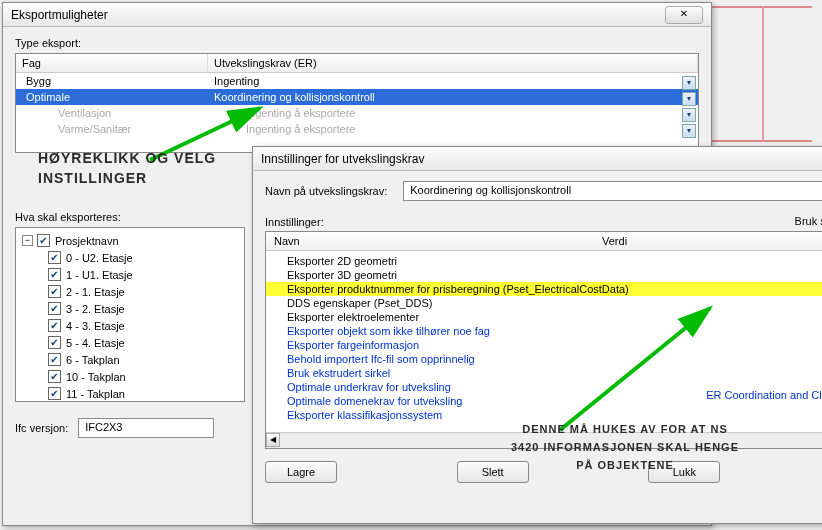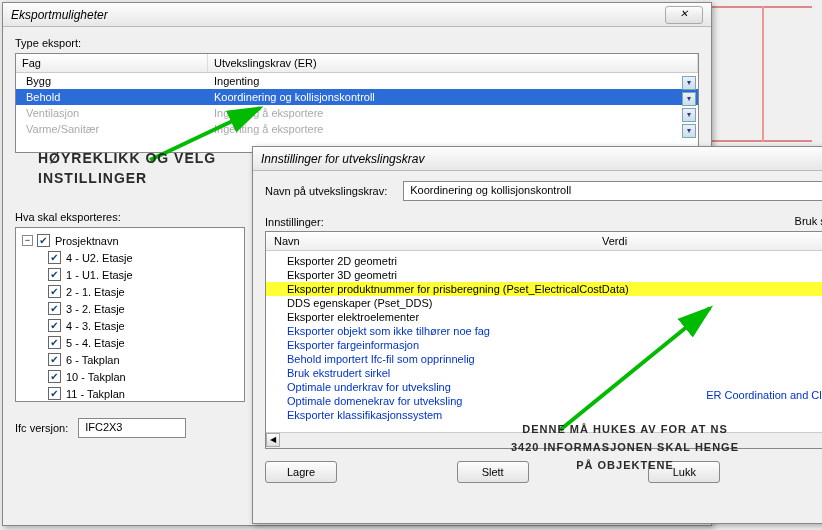--- a/index.html
+++ b/index.html
@@ -1,45 +1,45 @@
 <!DOCTYPE html>
 <html><head>
 <meta charset="utf-8">
 <style>
 * { box-sizing: border-box; margin: 0; padding: 0; font-family: "Segoe UI", Tahoma, sans-serif; font-size: 11px; }
 body { background: #f0f0f0; width: 822px; height: 530px; position: relative; overflow: hidden; }
 
 .window { position: absolute; background: #f0f0f0; border: 1px solid #888; box-shadow: 2px 2px 6px rgba(0,0,0,0.3); }
-.titlebar { background: linear-gradient(#fdfdfd,#e7e7e7); border-bottom: 1px solid #bbb; padding: 4px 8px; display: flex; align-items: center; justify-content: space-between; height: 24px; font-style: italic; }
+.titlebar { background: linear-gradient(#fdfdfd,#e7e7e7); border-bottom: 1px solid #bbb; padding: 4px 8px; display: flex; align-items: center; justify-content: space-between; height: 24px; }
 .titlebar .title { font-size: 12px; }
 .titlebar .close-x { width: 38px; height: 18px; border: 1px solid #aaa; border-radius: 3px; text-align: center; line-height: 14px; background: linear-gradient(#fdfdfd,#e0e0e0); font-size: 10px; cursor: pointer; }
 .titlebar .close-red { width: 42px; height: 18px; background: linear-gradient(#e67,#c23); color: #fff; border: 1px solid #922; border-radius: 3px; text-align: center; line-height: 15px; font-weight: bold; cursor: pointer; font-size: 11px; }
 
 .w1 { top: 2px; left: 2px; width: 710px; height: 524px; }
 .w1-body { padding: 10px 12px; }
 .lbl { margin-bottom: 4px; display: block; }
 .grid1 { border: 1px solid #888; background: #fff; height: 100px; margin-bottom: 58px; }
 .grid1-head { display: flex; background: linear-gradient(#fff,#eee); border-bottom: 1px solid #ccc; }
 .grid1-head div { padding: 3px 6px; border-right: 1px solid #ddd; }
 .gh1 { width: 192px; } .gh2 { flex: 1; }
 .grid1-row { display: flex; height: 16px; align-items: center; }
 .grid1-row .c1 { width: 192px; padding-left: 10px; } 
 .grid1-row .c2 { flex: 1; padding-left: 6px; position: relative; }
 .grid1-row.sel { background: #2b6cd8; color: #fff; }
-.grid1-row.dis { color: #aaa; }
+.grid1-row.dis { color: #aaa; margin-left: 32px; }
 .dd-arrow { position: absolute; right: 2px; top: 1px; width: 14px; height: 14px; background: linear-gradient(#eef,#cde); border: 1px solid #7aa; color: #247; font-size: 8px; text-align: center; line-height: 12px; }
 
 .tree-lbl { margin-bottom: 4px; }
 .tree { border: 1px solid #888; background: #fff; height: 175px; padding: 4px 6px; overflow: auto; margin-bottom: 16px; width: 230px; }
 .tree-node { display: flex; align-items: center; height: 17px; }
 .tree-node.root { margin-left: 0; } .tree-node.child { margin-left: 26px; }
 .expander { width: 11px; height: 11px; border: 1px solid #888; text-align: center; line-height: 8px; font-size: 9px; margin-right: 4px; background: #fff; cursor: pointer; }
 .chk { width: 13px; height: 13px; border: 1px solid #666; background: #fff; margin-right: 5px; display: inline-flex; align-items: center; justify-content: center; font-size: 10px; color: #147; cursor: pointer; }
 .ver-row { display: flex; align-items: center; gap: 10px; }
-.ver-input { border: 1px solid #888; background: #fff; padding: 2px 6px; width: 108px; height: 20px; }
+.ver-input { border: 1px solid #888; background: #fff; padding: 2px 6px; width: 136px; height: 20px; }
 
 .w2 { top: 146px; left: 252px; width: 673px; height: 378px; z-index: 5; }
 .w2-body { padding: 10px 12px; }
 .name-row { display: flex; align-items: center; gap: 16px; margin-bottom: 14px; }
 .combo { flex: 1; border: 1px solid #888; background: #fff; height: 20px; padding: 2px 6px; position: relative; }
 .combo .arr { position: absolute; right: 4px; top: 4px; font-size: 8px; color: #444; }
 .std-row { display: flex; justify-content: space-between; align-items: center; margin-bottom: 2px; }
 .settings-box { border: 1px solid #888; background: #fff; height: 218px; position: relative; }
 .settings-head { display: flex; background: linear-gradient(#fff,#eee); border-bottom: 1px solid #ccc; padding: 3px 0; }
 .sh1 { width: 330px; padding-left: 8px; } .sh2 { flex: 1; padding-left: 6px; }
@@ -90,21 +90,21 @@
       <div class="grid1-head">
         <div class="gh1">Fag</div>
         <div class="gh2">Utvekslingskrav (ER)</div>
       </div>
       <div id="grid1-rows">
           <div class="grid1-row ">
             <div class="c1">Bygg</div>
             <div class="c2">Ingenting<span class="dd-arrow">▾</span></div>
           </div>
           <div class="grid1-row sel">
-            <div class="c1">Behold</div>
+            <div class="c1">Optimale</div>
             <div class="c2">Koordinering og kollisjonskontroll<span class="dd-arrow">▾</span></div>
           </div>
           <div class="grid1-row dis">
             <div class="c1">Ventilasjon</div>
             <div class="c2">Ingenting å eksportere<span class="dd-arrow">▾</span></div>
           </div>
           <div class="grid1-row dis">
             <div class="c1">Varme/Sanitær</div>
             <div class="c2">Ingenting å eksportere<span class="dd-arrow">▾</span></div>
           </div>
@@ -114,21 +114,21 @@
     <div class="tree-lbl">Hva skal eksporteres:</div>
     <div class="tree">
       <div class="tree-node root">
         <span class="expander">−</span>
         <span class="chk">✔</span>
         <span>Prosjektnavn</span>
       </div>
       <div id="tree-children">
           <div class="tree-node child">
             <span class="chk">✔</span>
-            <span>4 - U2. Etasje</span>
+            <span>0 - U2. Etasje</span>
           </div>
           <div class="tree-node child">
             <span class="chk">✔</span>
             <span>1 - U1. Etasje</span>
           </div>
           <div class="tree-node child">
             <span class="chk">✔</span>
             <span>2 - 1. Etasje</span>
           </div>
           <div class="tree-node child">

